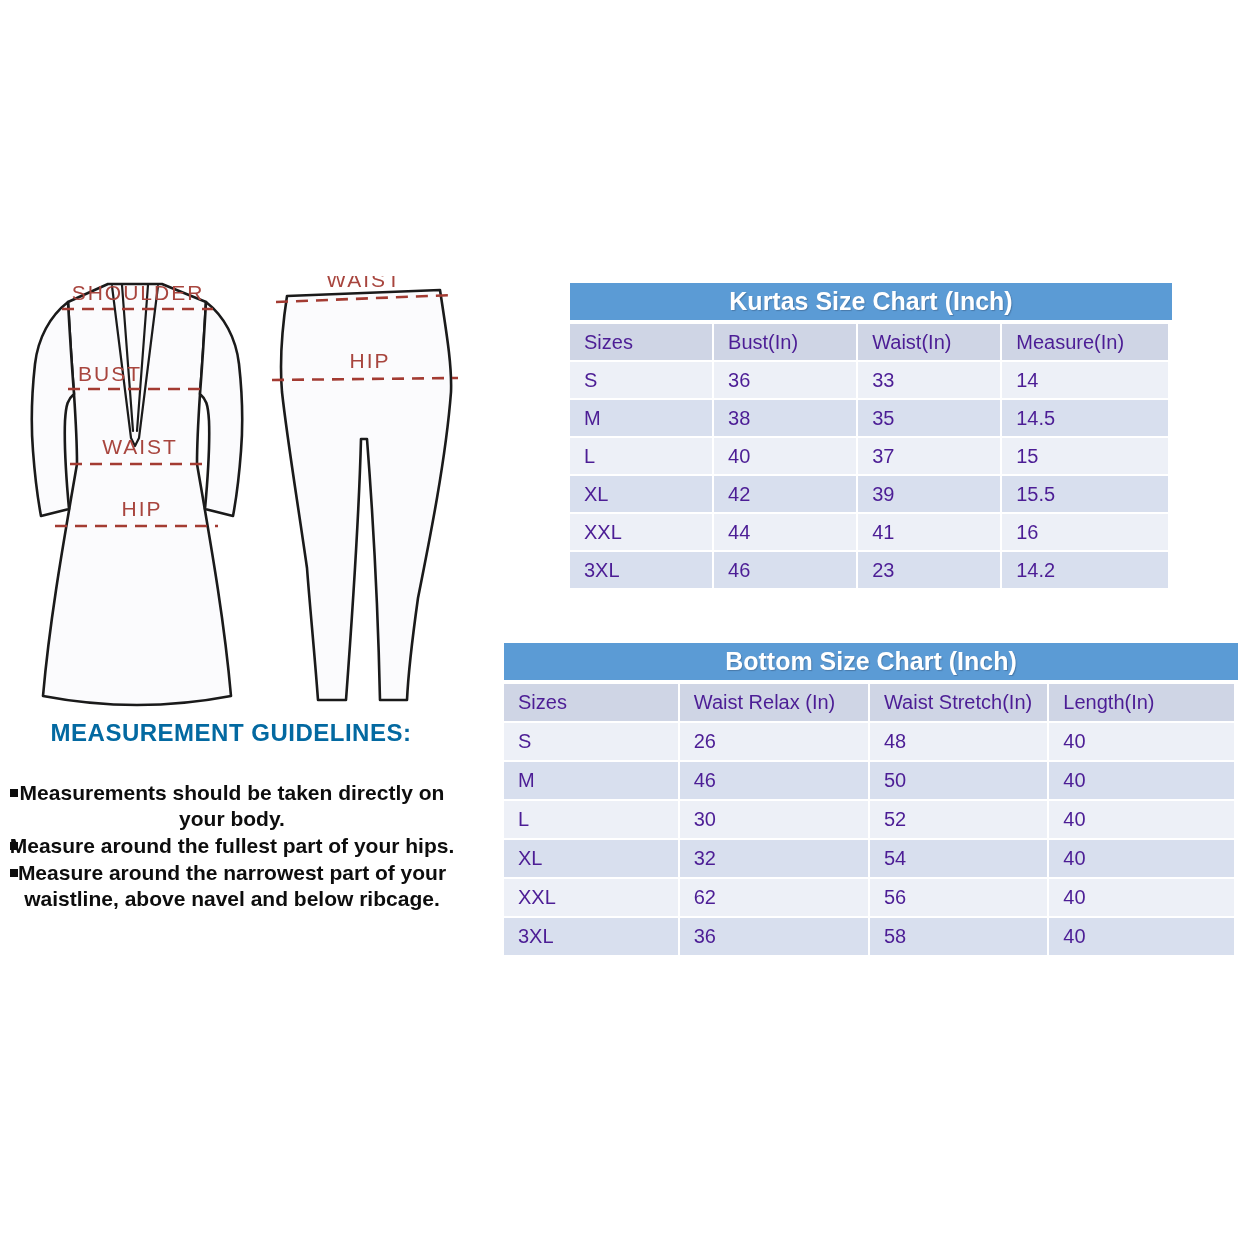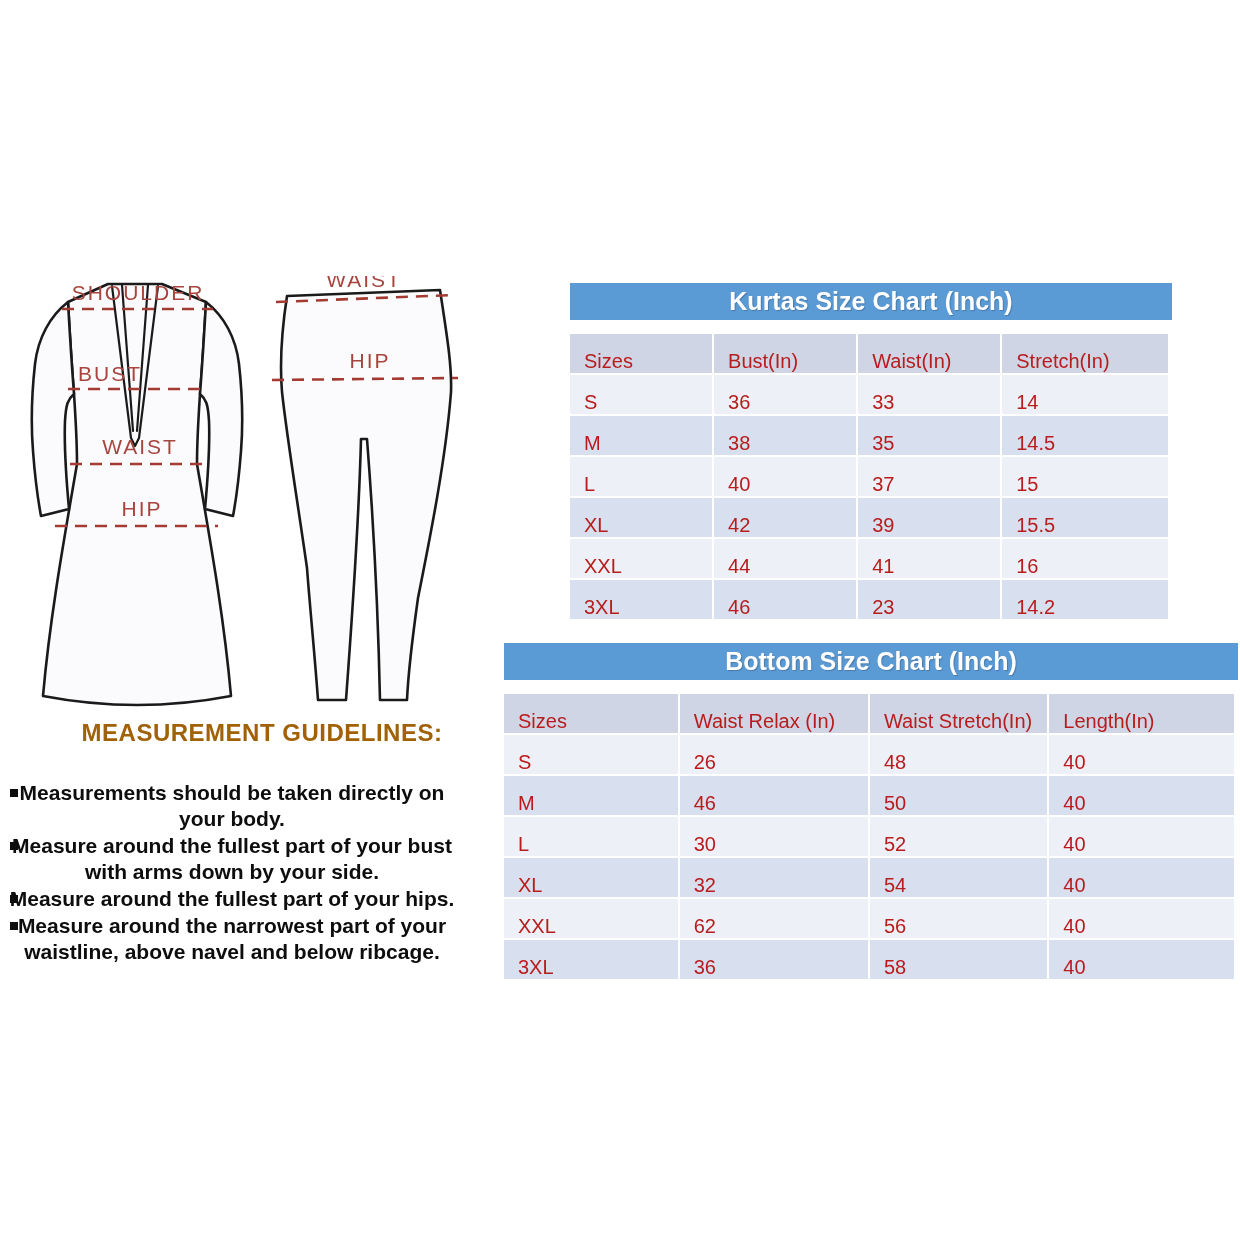--- a/index.html
+++ b/index.html
@@ -51,23 +51,22 @@
 
   
   .guidelines-heading {
     position: absolute;
     left: 0;
     top: 719px;
     width: 462px;
     text-align: center;
     font-size: 24px;
     font-weight: bold;
-    color: #a16207;
+    color: #0369a1;
     letter-spacing: 0.5px;
-    margin-left: 31px;
   }
   .guidelines-list {
     position: absolute;
     left: 6px;
     top: 780px;
     width: 452px;
     list-style: none;
   }
   .guidelines-list li {
     position: relative;
@@ -93,34 +92,34 @@
   .bottom-wrap { left: 504px; top: 643px; width: 734px; }
 
   .table-title {
     background: #5b9bd5;
     color: #ffffff;
     font-weight: bold;
     text-align: center;
     font-size: 25px;
     height: 37px;
     line-height: 37px;
-    margin-bottom: 12px;
+    margin-bottom: 2px;
     text-shadow: 1px 1px 1px rgba(40,60,90,0.35);
   }
   table.size-table {
     width: 100%;
     border-collapse: separate;
     border-spacing: 2px;
     table-layout: fixed;
     margin-left: -2px;
   }
   table.size-table td {
-    padding: 16px 4px 0 14px;
+    padding: 0 4px 0 14px;
     font-size: 20px;
-    color: #b91c1c;
+    color: #4c1d95;
     vertical-align: middle;
     overflow: hidden;
     white-space: nowrap;
   }
   .kurtas-wrap td { height: 36px; }
   .bottom-wrap td { height: 37px; }
   tr.hdr td  { background: #cfd5e5; }
   tr.odd td  { background: #edf0f7; }
   tr.even td { background: #d8dfee; }
 </style>
@@ -205,24 +204,20 @@
 
   <div class="guidelines-heading">MEASUREMENT GUIDELINES:</div>
 
   <ul class="guidelines-list">
     <li>
       <span class="bullet-square"></span>
       <span>Measurements should be taken directly on your body.</span>
     </li>
     <li>
       <span class="bullet-square"></span>
-      <span>Measure around the fullest part of your bust with arms down by your side.</span>
-    </li>
-    <li>
-      <span class="bullet-square"></span>
       <span>Measure around the fullest part of your hips.</span>
     </li>
     <li>
       <span class="bullet-square"></span>
       <span>Measure around the narrowest part of your waistline, above navel and below ribcage.</span>
     </li>
   </ul>
 
   <div class="size-table-wrap kurtas-wrap">
     <div class="table-title">Kurtas Size Chart (Inch)</div>
@@ -231,21 +226,21 @@
           <col style="width:24%">
           <col style="width:24%">
           <col style="width:24%">
           <col style="width:28%">
         </colgroup>
       <tbody>
         <tr class="hdr">
           <td>Sizes</td>
           <td>Bust(In)</td>
           <td>Waist(In)</td>
-          <td>Stretch(In)</td>
+          <td>Measure(In)</td>
         </tr>
         <tr class="odd">
           <td>S</td>
           <td>36</td>
           <td>33</td>
           <td>14</td>
         </tr>
         <tr class="even">
           <td>M</td>
           <td>38</td>

